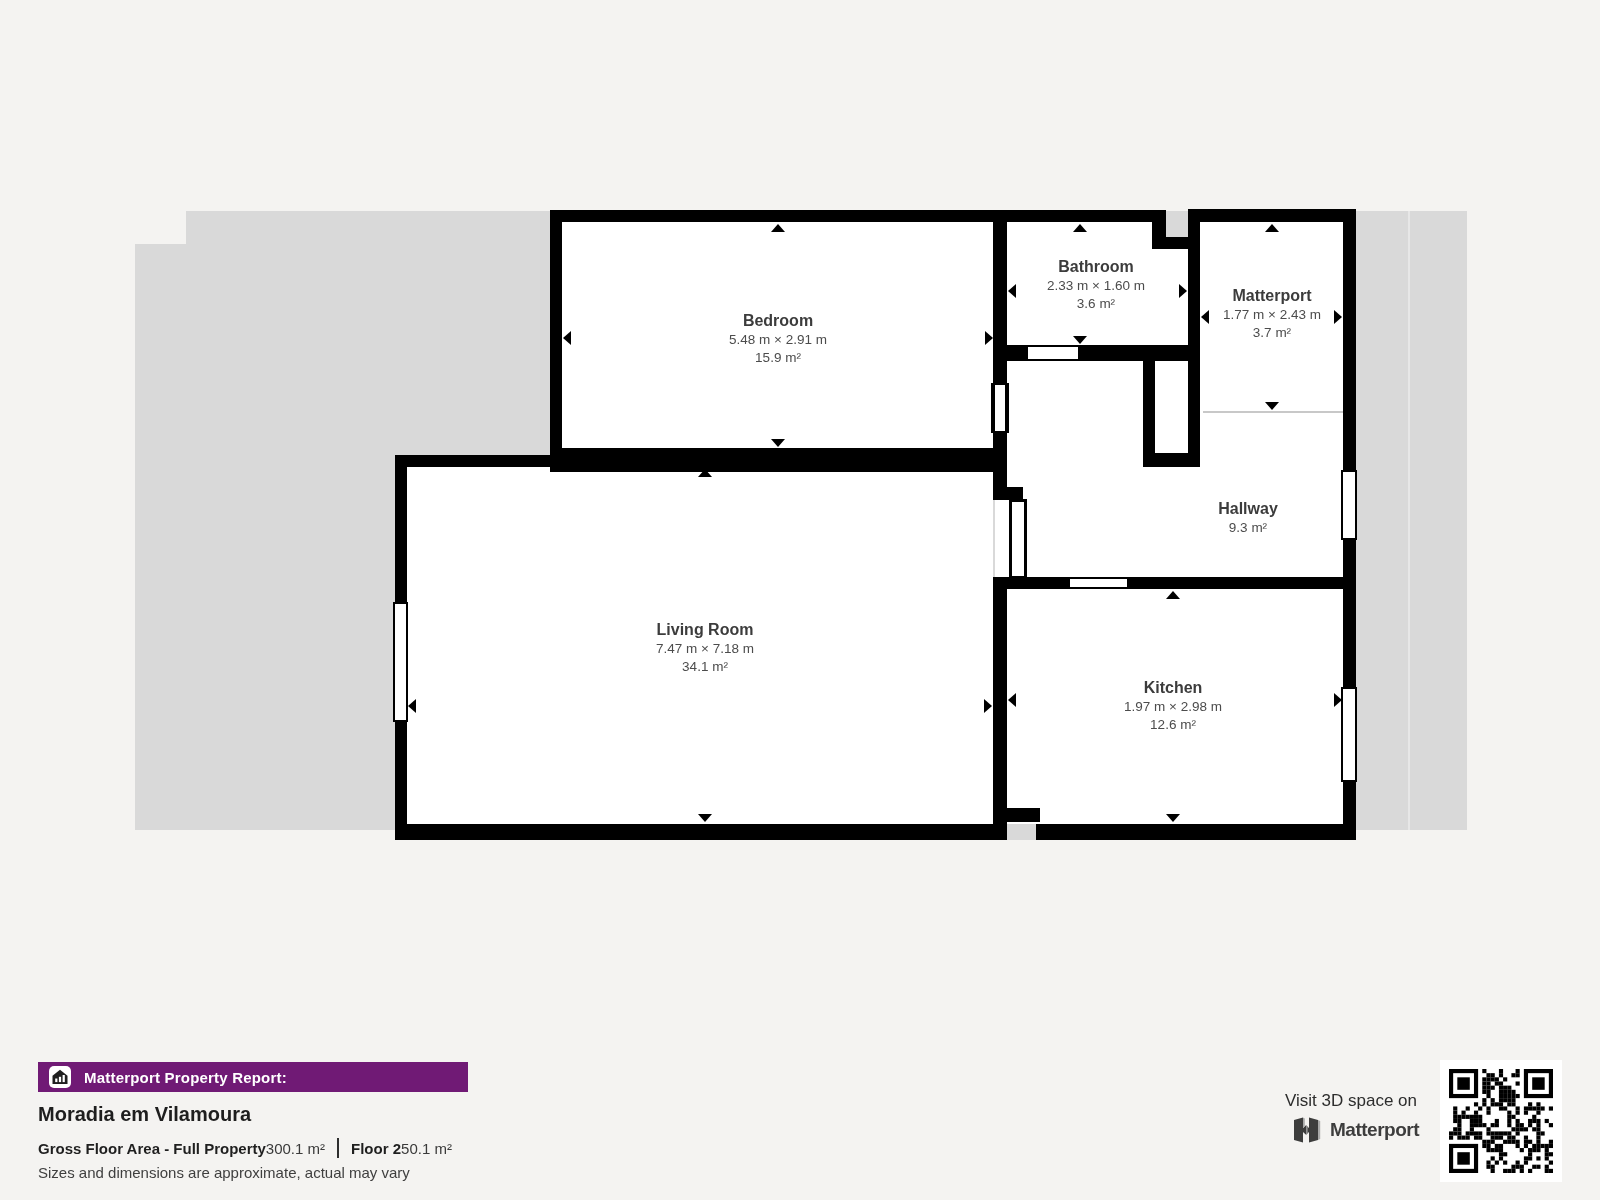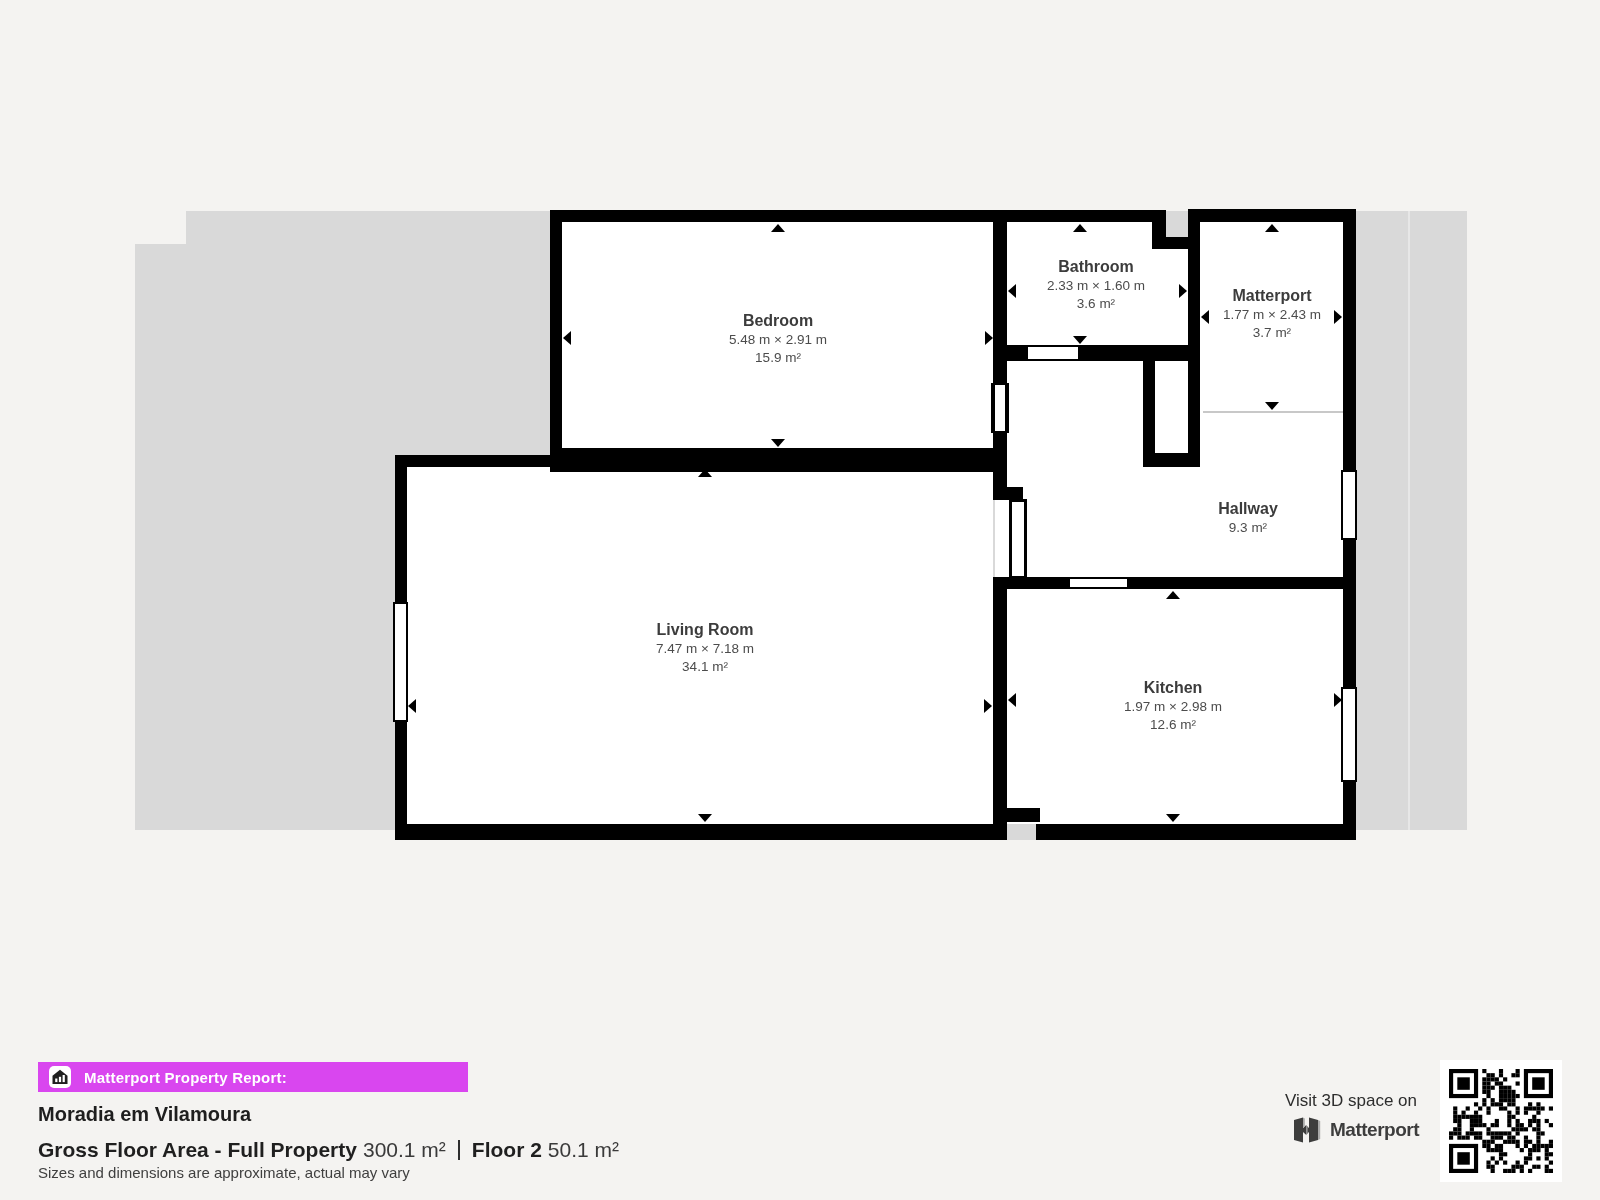--- a/index.html
+++ b/index.html
@@ -20,28 +20,28 @@
   .tri{position:absolute;width:0;height:0}
   .tri.up{border-left:7px solid transparent;border-right:7px solid transparent;border-bottom:8px solid #000}
   .tri.down{border-left:7px solid transparent;border-right:7px solid transparent;border-top:8px solid #000}
   .tri.left{border-top:7px solid transparent;border-bottom:7px solid transparent;border-right:8px solid #000}
   .tri.right{border-top:7px solid transparent;border-bottom:7px solid transparent;border-left:8px solid #000}
   .rl{position:absolute;transform:translateX(-50%);text-align:center;white-space:nowrap}
   .rl .nm{font-size:16px;font-weight:bold;color:#3c3c3c;line-height:20px}
   .rl .dm,.rl .ar{font-size:13.5px;color:#4c4c4c;line-height:18px}
 
   
-  .report-bar{position:absolute;left:38px;top:1062px;width:430px;height:30px;background:#d946ef;display:flex;align-items:center}
+  .report-bar{position:absolute;left:38px;top:1062px;width:430px;height:30px;background:#701a75;display:flex;align-items:center}
   .report-bar .ric{margin-left:11px;width:22px;height:22px}
   .report-bar .rtx{margin-left:13px;color:#ffffff;font-size:15px;font-weight:bold;letter-spacing:.2px}
   .prop-name{position:absolute;left:38px;top:1103px;font-size:20px;font-weight:bold;color:#1e1e1e}
-  .area-line{position:absolute;left:38px;top:1138px;font-size:21px;color:#3a3a3a;display:flex;align-items:center}
+  .area-line{position:absolute;left:38px;top:1138px;font-size:15px;color:#3a3a3a;display:flex;align-items:center}
   .area-line b{color:#1f1f1f}
   .area-line .sep{display:inline-block;width:2px;height:20px;background:#2e2e2e;margin:0 12px}
-  .area-line .val{margin-left:6px}
+  .area-line .val{}
   .disclaimer{position:absolute;left:38px;top:1164px;font-size:15px;color:#3f3f3f}
 
   .cta{position:absolute;top:1091px;right:181px;text-align:right}
   .cta .visit{font-size:17px;color:#2d2d2d;margin-right:2px}
   .cta .brandrow{margin-top:3px;display:flex;align-items:center;justify-content:flex-end}
   .cta .mlogo{width:32px;height:32px;margin-right:8px}
   .cta .wordmark{font-size:19px;font-weight:bold;color:#3d3d3d;letter-spacing:-.5px}
   .qr{position:absolute;left:1440px;top:1060px;width:122px;height:122px;background:#ffffff;display:flex;align-items:center;justify-content:center}
 </style>
 </head>

